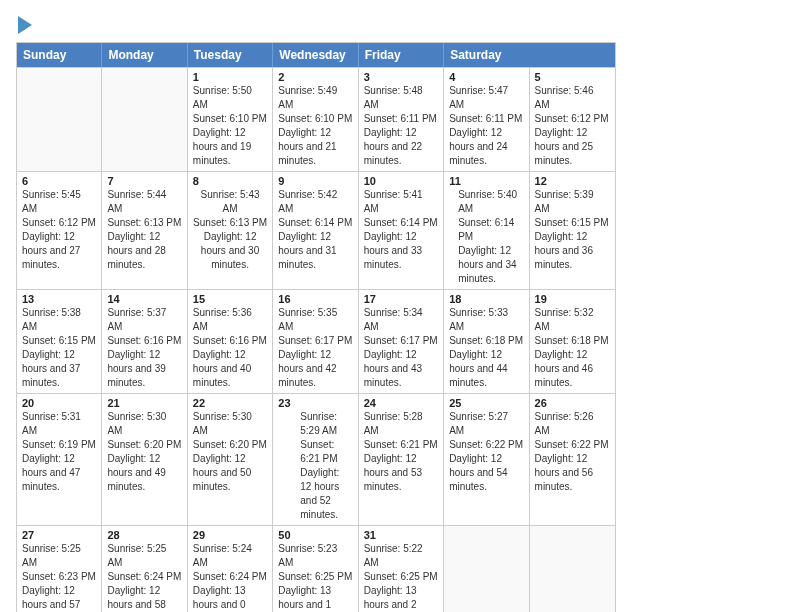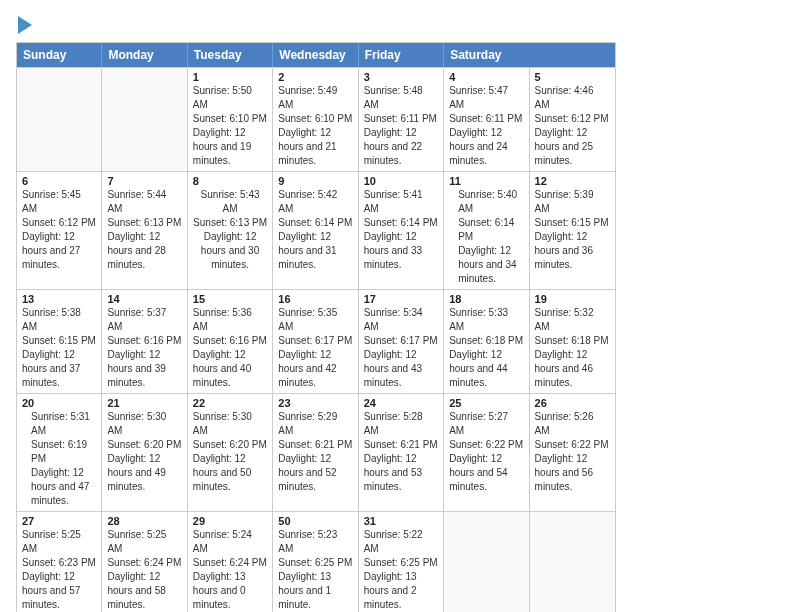--- a/index.html
+++ b/index.html
@@ -170,21 +170,21 @@
 Daylight: 12 hours and 22 minutes.</div>
           </div>
           <div class="cal-cell">
             <div class="day-num">4</div>
             <div class="cell-text" style="white-space: pre-line;">Sunrise: 5:47 AM
 Sunset: 6:11 PM
 Daylight: 12 hours and 24 minutes.</div>
           </div>
           <div class="cal-cell">
             <div class="day-num">5</div>
-            <div class="cell-text" style="white-space: pre-line;">Sunrise: 4:46 AM
+            <div class="cell-text" style="white-space: pre-line;">Sunrise: 5:46 AM
 Sunset: 6:12 PM
 Daylight: 12 hours and 25 minutes.</div>
           </div>
         </div>
         <div class="cal-row">
           <div class="cal-cell">
             <div class="day-num">6</div>
             <div class="cell-text" style="white-space: pre-line;">Sunrise: 5:45 AM
 Sunset: 6:12 PM
 Daylight: 12 hours and 27 minutes.</div>
@@ -266,39 +266,39 @@
           <div class="cal-cell">
             <div class="day-num">19</div>
             <div class="cell-text" style="white-space: pre-line;">Sunrise: 5:32 AM
 Sunset: 6:18 PM
 Daylight: 12 hours and 46 minutes.</div>
           </div>
         </div>
         <div class="cal-row">
           <div class="cal-cell">
             <div class="day-num">20</div>
-            <div class="cell-text" style="white-space: pre-line; margin-left: 9px;">Sunrise: 5:31 AM
+            <div class="cell-text" style="white-space: pre-line;">Sunrise: 5:31 AM
 Sunset: 6:19 PM
 Daylight: 12 hours and 47 minutes.</div>
           </div>
           <div class="cal-cell">
             <div class="day-num">21</div>
             <div class="cell-text" style="white-space: pre-line;">Sunrise: 5:30 AM
 Sunset: 6:20 PM
 Daylight: 12 hours and 49 minutes.</div>
           </div>
           <div class="cal-cell">
             <div class="day-num">22</div>
             <div class="cell-text" style="white-space: pre-line;">Sunrise: 5:30 AM
 Sunset: 6:20 PM
 Daylight: 12 hours and 50 minutes.</div>
           </div>
           <div class="cal-cell">
             <div class="day-num">23</div>
-            <div class="cell-text" style="white-space: pre-line;">Sunrise: 5:29 AM
+            <div class="cell-text" style="white-space: pre-line; margin-left: 22px;">Sunrise: 5:29 AM
 Sunset: 6:21 PM
 Daylight: 12 hours and 52 minutes.</div>
           </div>
           <div class="cal-cell">
             <div class="day-num">24</div>
             <div class="cell-text" style="white-space: pre-line;">Sunrise: 5:28 AM
 Sunset: 6:21 PM
 Daylight: 12 hours and 53 minutes.</div>
           </div>
           <div class="cal-cell">

